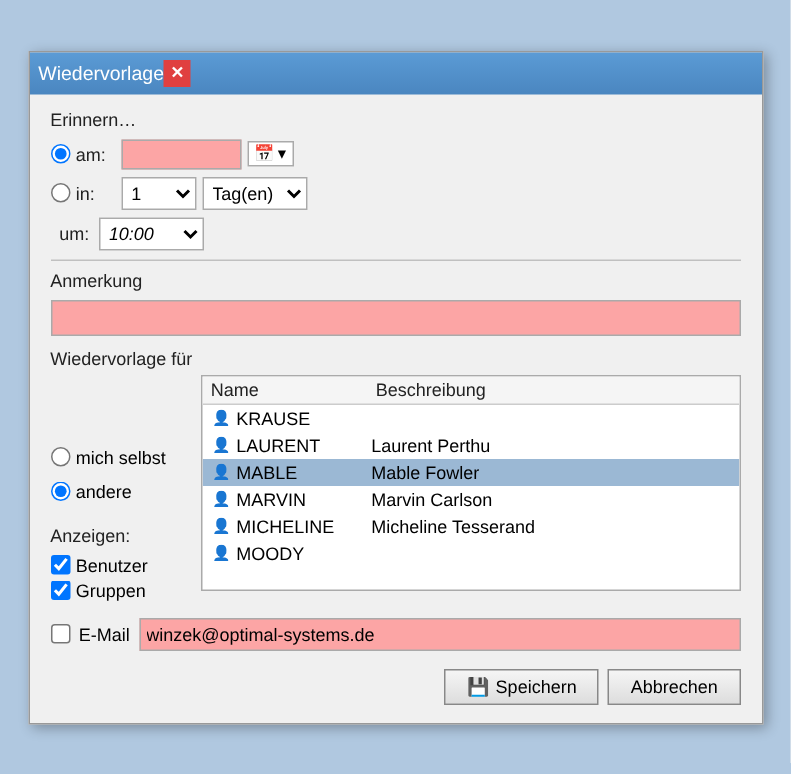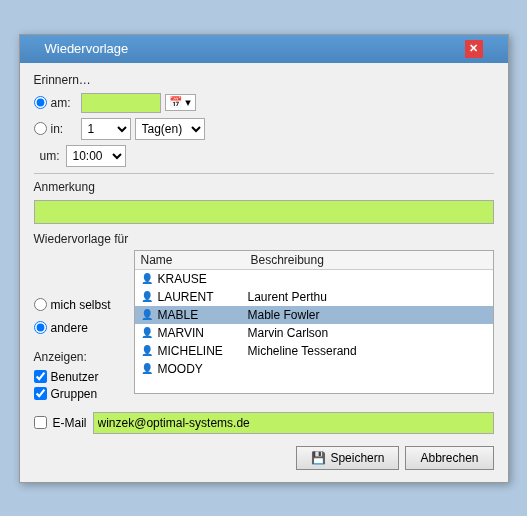--- a/index.html
+++ b/index.html
@@ -15,24 +15,23 @@
     }
     .dialog {
       background: #f0f0f0;
       border: 1px solid #999;
       box-shadow: 2px 2px 8px rgba(0,0,0,0.3);
       width: 490px;
     }
     .title-bar {
       background: linear-gradient(to bottom, #5b9bd5, #4a86c0);
       color: white;
-      padding: 5px 25px;
-      display: flex;
-      align-items: center;
-      justify-content: space-between;
+      padding: 5px 6px;
+      display: flex;
+      align-items: center;
       font-size: 13px;
       font-weight: normal;
     }
     .title-bar-close {
       background: #e04040;
       color: white;
       border: none;
       width: 18px;
       height: 18px;
       font-size: 11px;
@@ -62,21 +61,21 @@
     }
     .row-label-text {
       width: 30px;
       color: #222;
     }
     input[type="radio"] {
       margin: 0;
     }
     input[type="text"], input[type="number"] {
       border: 1px solid #aaa;
-      background: #bef264;
+      background: #fca5a5;
       padding: 2px 4px;
       font-size: 12px;
     }
     select {
       border: 1px solid #aaa;
       background: white;
       padding: 2px 2px;
       font-size: 12px;
     }
     .date-row {
@@ -97,21 +96,22 @@
       gap: 2px;
       font-size: 11px;
     }
     .number-select {
       width: 50px;
     }
     .tag-select {
       width: 70px;
     }
     .time-select {
-      width: 60px;
+      width: 70px;
+      font-style: italic;
     }
     .anmerkung-section {
       margin-top: 4px;
       margin-bottom: 8px;
     }
     .anmerkung-input {
       width: 100%;
       height: 24px;
       border: 1px solid #aaa;
       background: white;

